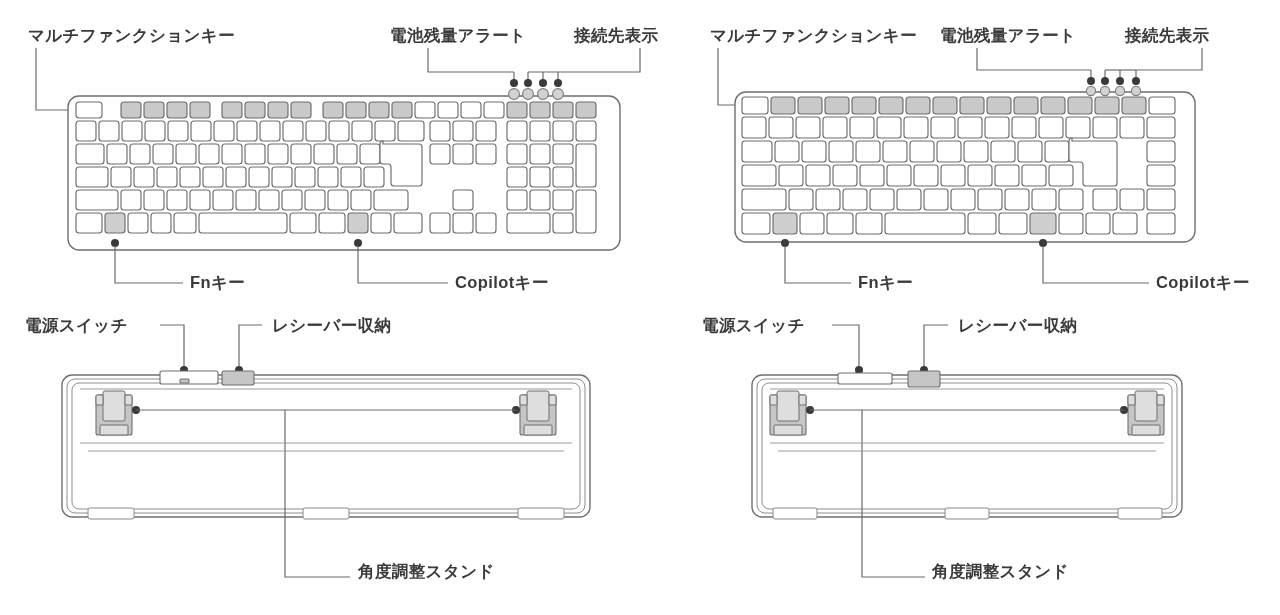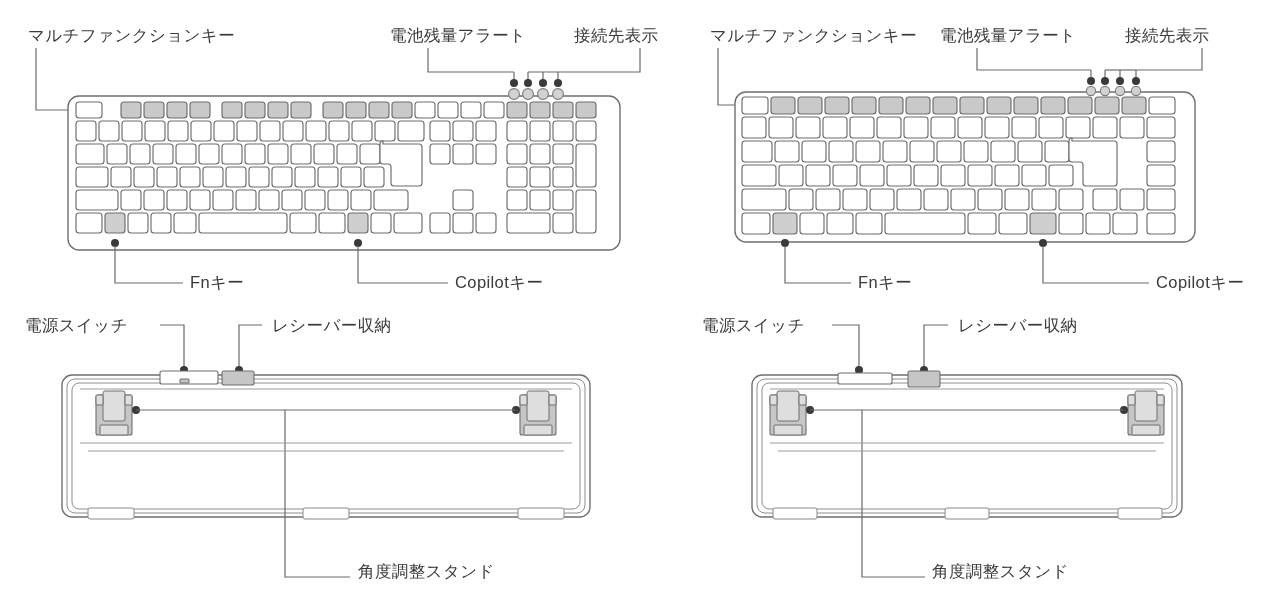--- a/index.html
+++ b/index.html
@@ -1,18 +1,18 @@
 <!DOCTYPE html>
 <html><head>
 <meta charset="utf-8">
 <style>
   html,body{margin:0;padding:0;background:#ffffff;}
   body{width:1280px;height:615px;position:relative;overflow:hidden;
        font-family:"Liberation Sans","DejaVu Sans",sans-serif;color:#3c3c3c;}
-  .panel{position:absolute;}
+  .panel{position:absolute;font-weight:bold;}
   .lbl{position:absolute;font-size:16.5px;line-height:1;color:#3a3a3a;white-space:nowrap;letter-spacing:.4px;}
   svg{position:absolute;left:0;top:0;overflow:visible;}
   .ln{stroke:#6b6b6b;stroke-width:1.2;fill:none;}
   .dot{fill:#3a3a3a;}
   .body-out{fill:#ffffff;stroke:#6f6f6f;stroke-width:1.4;}
   .body-in{fill:none;stroke:#8d8d8d;stroke-width:1;}
   .key{fill:#ffffff;stroke:#6d6d6d;stroke-width:1.15;}
   .key.g{fill:#c9c9c9;}
   .key.sh{fill:#cfcfcf;}
   .led{fill:#d2d2d2;stroke:#7d7d7d;stroke-width:1.1;}

